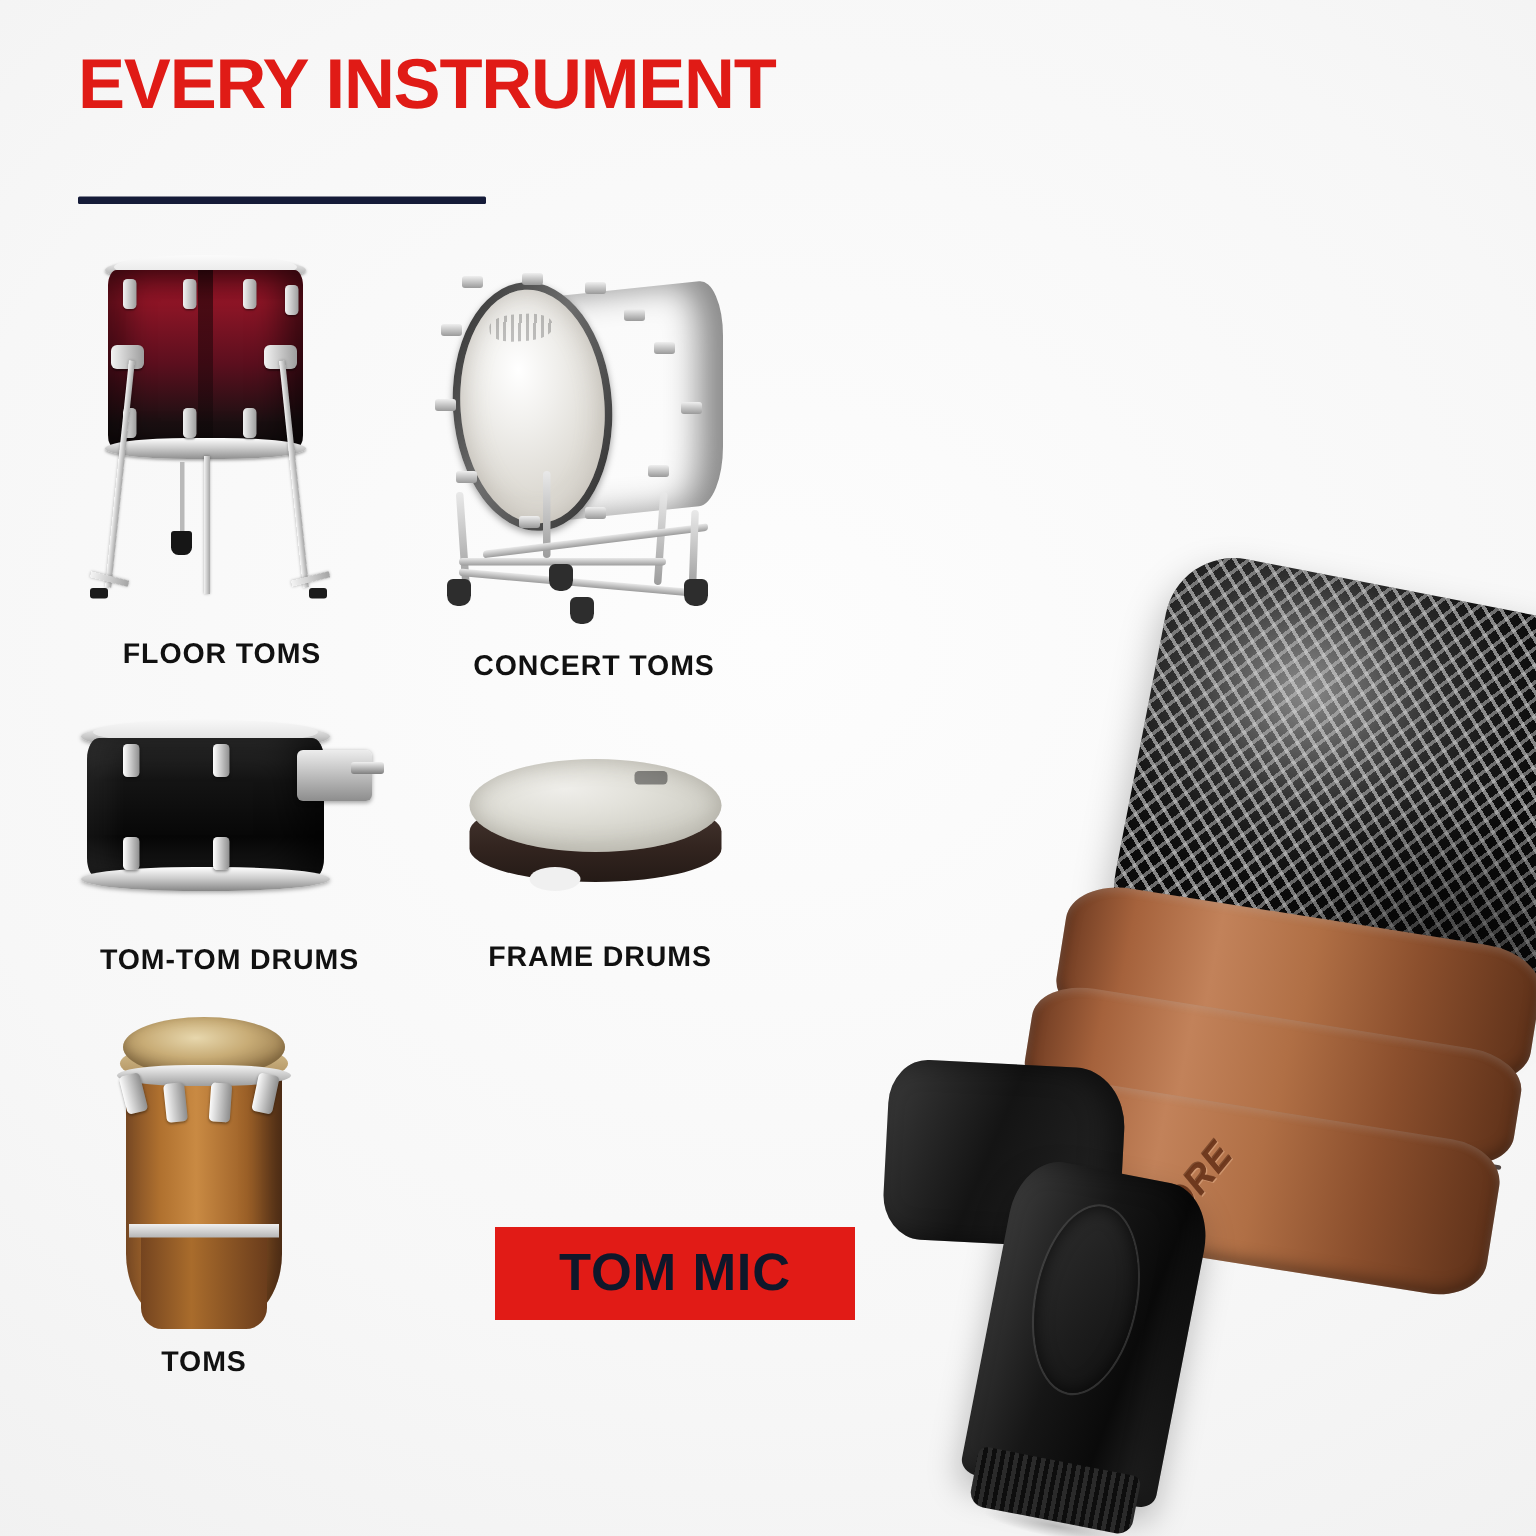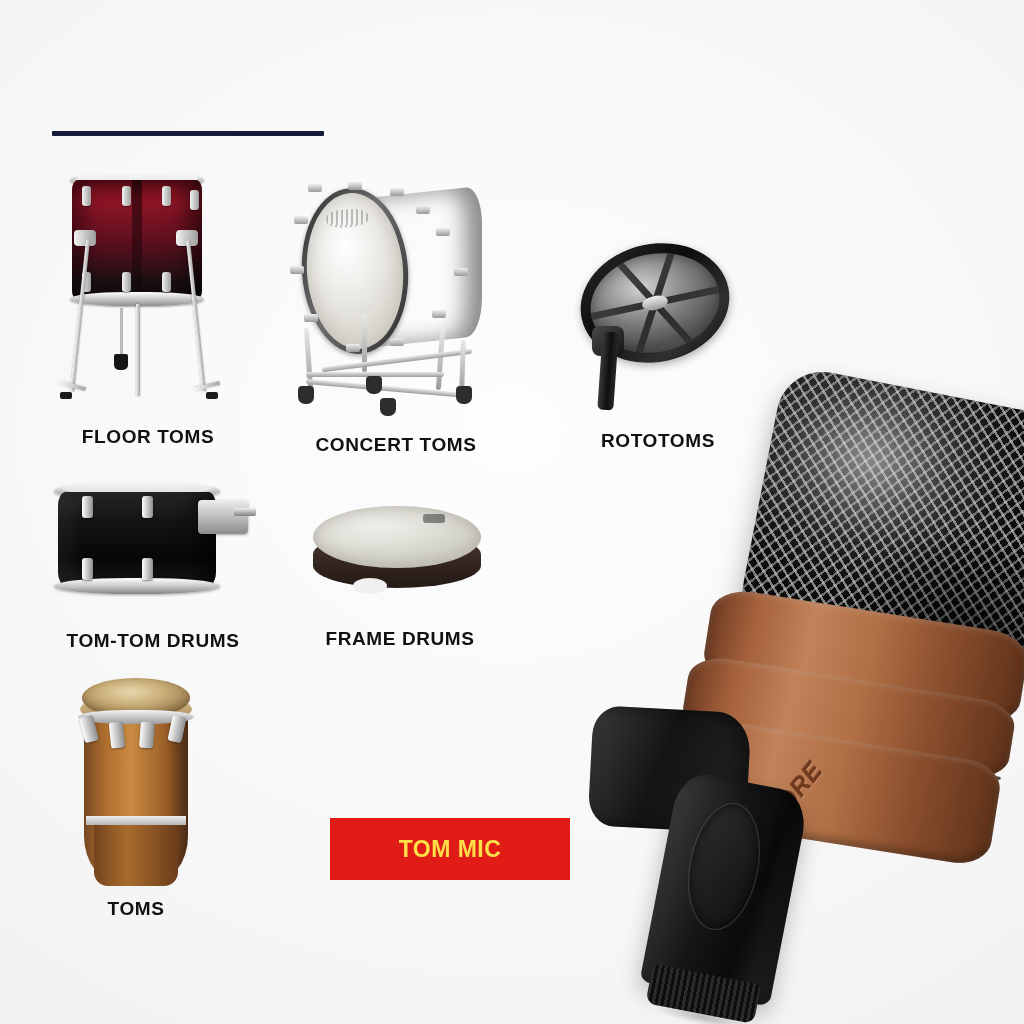--- a/index.html
+++ b/index.html
@@ -263,21 +263,21 @@
     position:absolute;width:14px;height:26px;border-radius:3px;
     background:linear-gradient(90deg,#fbfbfb,#8d8d8d);box-shadow:0 1px 2px rgba(0,0,0,.4);
   }
 
   
   .tommic{
     position:absolute;left:330px;top:818px;width:240px;height:62px;
     background:#e11b16;display:flex;align-items:center;justify-content:center;
   }
   .tommic span{
-    color:#fde047;font-size:23px;font-weight:bold;letter-spacing:0.5px;
+    color:#0f172a;font-size:35px;font-weight:bold;letter-spacing:0.5px;
   }
 
   
   .mic{position:absolute;left:520px;top:350px;width:504px;height:674px;}
   .mic .tilt{
     position:absolute;left:0;top:0;width:100%;height:100%;
     transform:rotate(11deg);transform-origin:52% 72%;
   }
   .mic .grille{
     position:absolute;left:176px;top:22px;width:290px;height:290px;
@@ -349,20 +349,21 @@
     background:radial-gradient(50% 50% at 50% 50%, rgba(0,0,0,.22), rgba(0,0,0,0) 70%);
   }
 </style>
 </head>
 <body>
 
 <div class="stage">
 
 
   <div class="headline">
+    <div class="hl2">EVERY INSTRUMENT</div>
   </div>
   <div class="hl-rule"></div>
 
   <div class="item ctom">
     <div class="art">
       <div class="shell"></div>
       <div class="headwrap">
         <div class="rim"></div>
         <div class="head"></div>
       </div>
@@ -416,38 +417,20 @@
       <div class="hang"></div>
       <div class="hangtip"></div>
       <div class="foot" style="left:12px;top:224px"></div>
       <div class="foot" style="left:158px;top:224px"></div>
       <div class="leg" style="left:12px;top:216px;width:26px;height:4px;transform:rotate(14deg)"></div>
       <div class="leg" style="left:146px;top:216px;width:26px;height:4px;transform:rotate(-14deg)"></div>
     </div>
     <div class="caption" style="left:-20px;top:258px;width:240px">FLOOR TOMS</div>
   </div>
 
-  <div class="item roto">
-    <div class="art">
-      <div class="ring">
-        <div class="inner">
-          <div class="spoke" style="transform:translateY(-50%) rotate(0deg)"></div>
-          <div class="spoke" style="transform:translateY(-50%) rotate(60deg)"></div>
-          <div class="spoke" style="transform:translateY(-50%) rotate(120deg)"></div>
-          <div class="spoke" style="transform:translateY(-50%) rotate(180deg)"></div>
-          <div class="spoke" style="transform:translateY(-50%) rotate(240deg)"></div>
-          <div class="spoke" style="transform:translateY(-50%) rotate(300deg)"></div>
-          <div class="hub"></div>
-        </div>
-      </div>
-      <div class="joint"></div>
-      <div class="arm"></div>
-    </div>
-    <div class="caption" style="left:-28px;top:190px;width:216px">ROTOTOMS</div>
-  </div>
 
   <div class="item fdrum">
     <div class="art">
       <div class="side"></div>
       <div class="notch"></div>
       <div class="topface"></div>
       <div class="badge"></div>
     </div>
     <div class="caption" style="left:-16px;top:128px;width:222px">FRAME DRUMS</div>
   </div>

